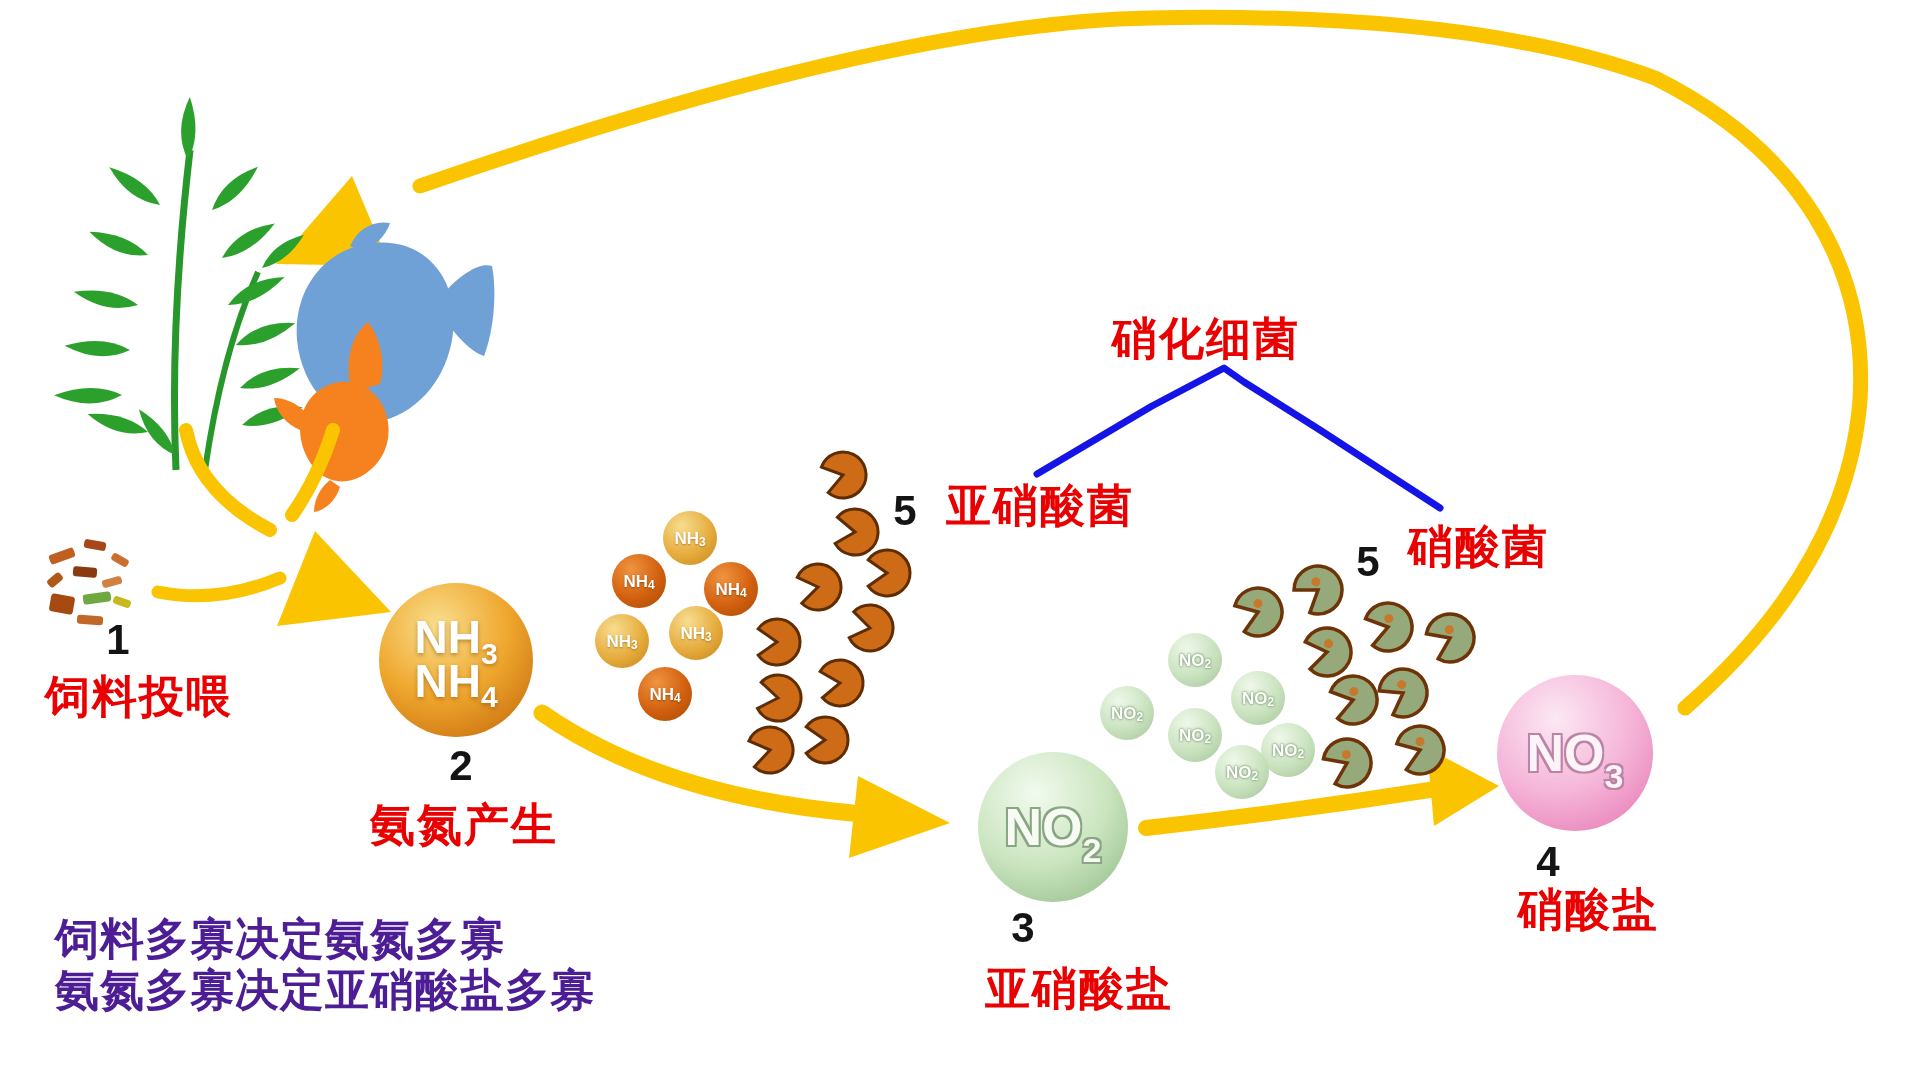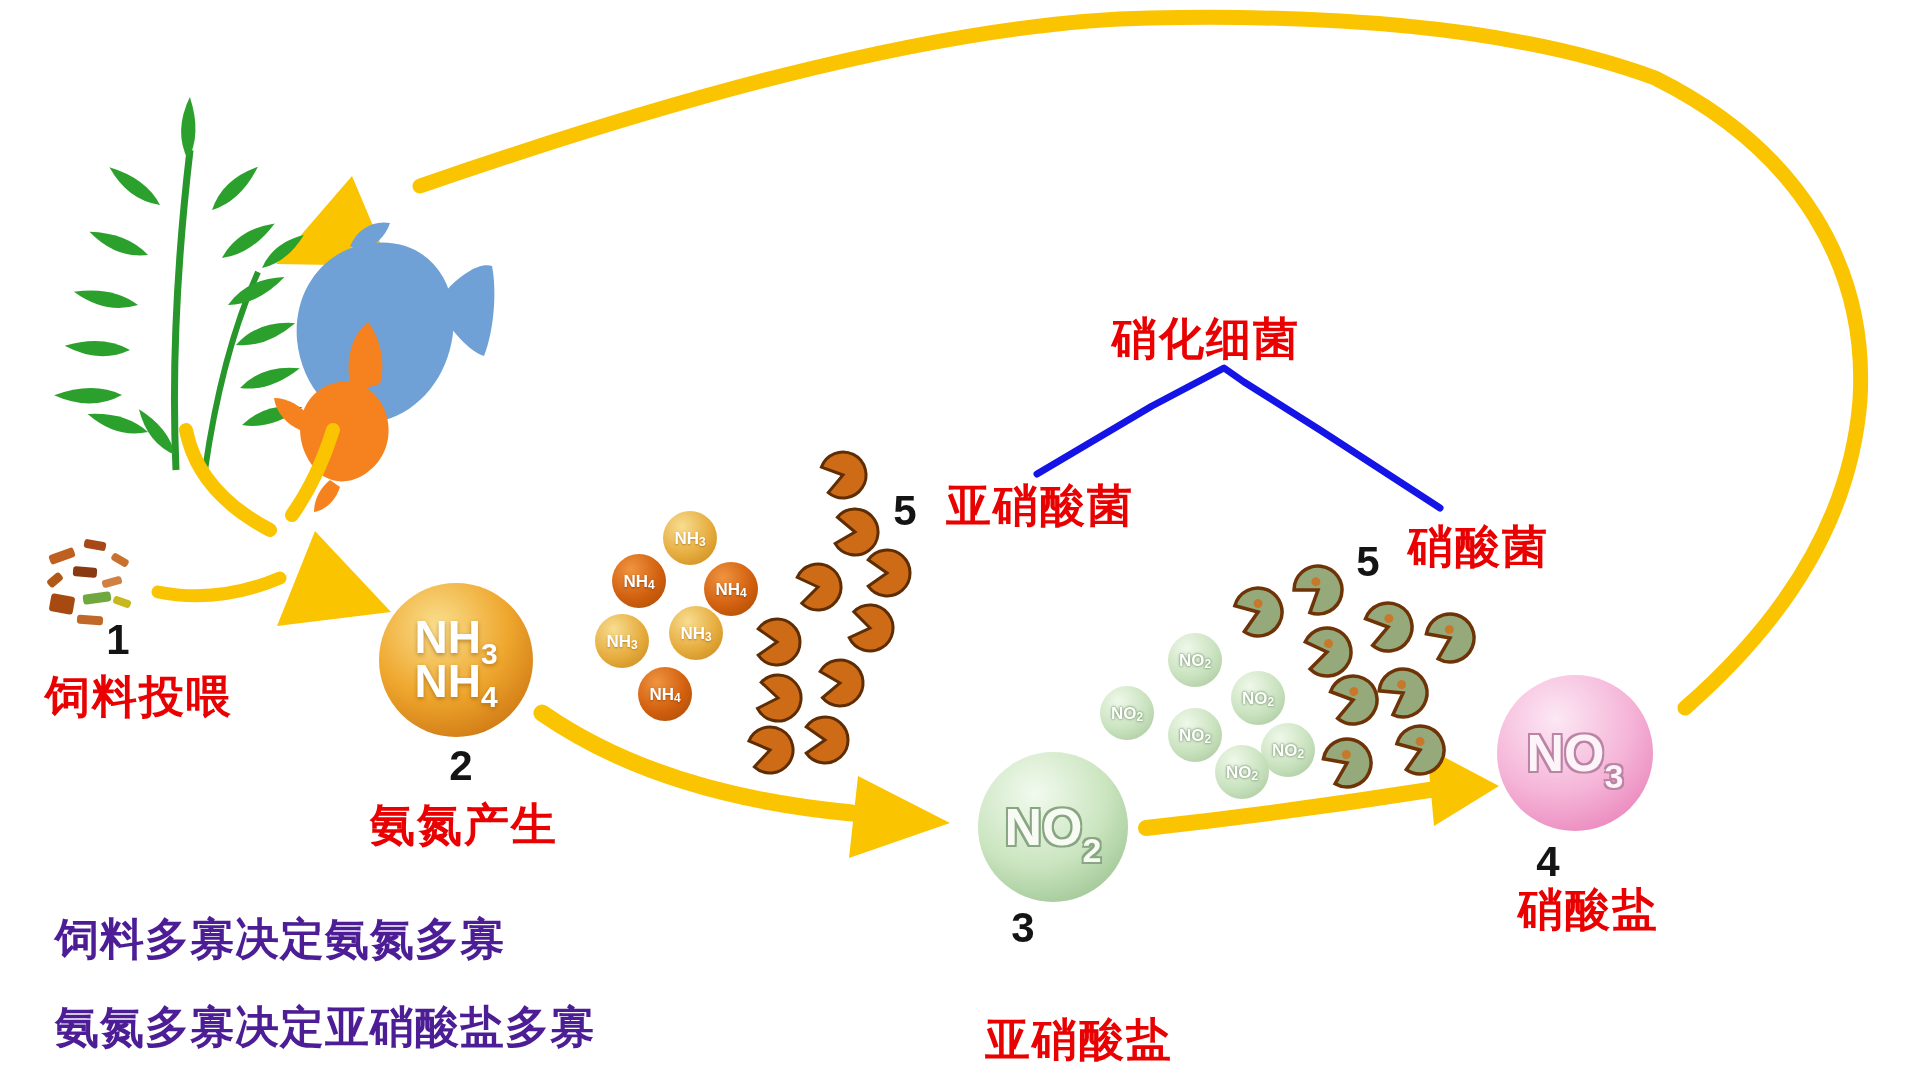--- a/index.html
+++ b/index.html
@@ -237,23 +237,23 @@
 
   <div class="num" style="left:118px;top:619px;">1</div>
   <div class="num" style="left:461px;top:745px;">2</div>
   <div class="num" style="left:1023px;top:907px;">3</div>
   <div class="num" style="left:1548px;top:841px;">4</div>
   <div class="num" style="left:905px;top:490px;">5</div>
   <div class="num" style="left:1368px;top:541px;">5</div>
 
   <div class="red" style="left:33px;top:674px;margin-left:12px;">饲料投喂</div>
   <div class="red" style="left:370px;top:802px;">氨氮产生</div>
-  <div class="red" style="left:985px;top:1017px;text-align:right;">亚硝酸盐</div>
+  <div class="red" style="left:985px;top:966px;text-align:right;">亚硝酸盐</div>
   <div class="red" style="left:1518px;top:891px;font-family:Liberation Mono, monospace;">硝酸盐</div>
 
   <div class="red" style="left:1112px;top:316px;">硝化细菌</div>
   <div class="red" style="left:946px;top:483px;">亚硝酸菌</div>
   <div class="red" style="left:1408px;top:524px;">硝酸菌</div>
 
   <div class="blue-note" style="left:55px;top:917px;">饲料多寡决定氨氮多寡</div>
-  <div class="blue-note" style="left:55px;top:1005px;">氨氮多寡决定亚硝酸盐多寡</div>
+  <div class="blue-note" style="left:55px;top:968px;">氨氮多寡决定亚硝酸盐多寡</div>
 
 </div>
 
 </body></html>

